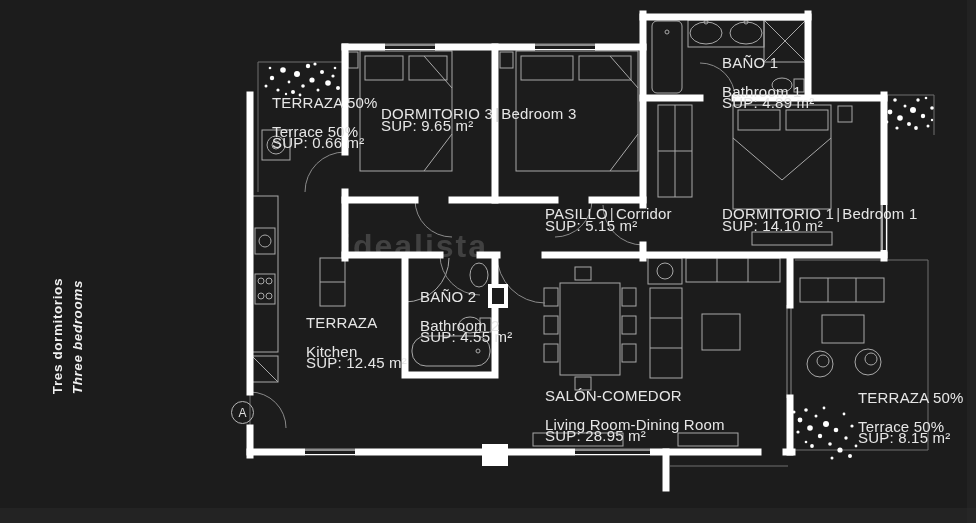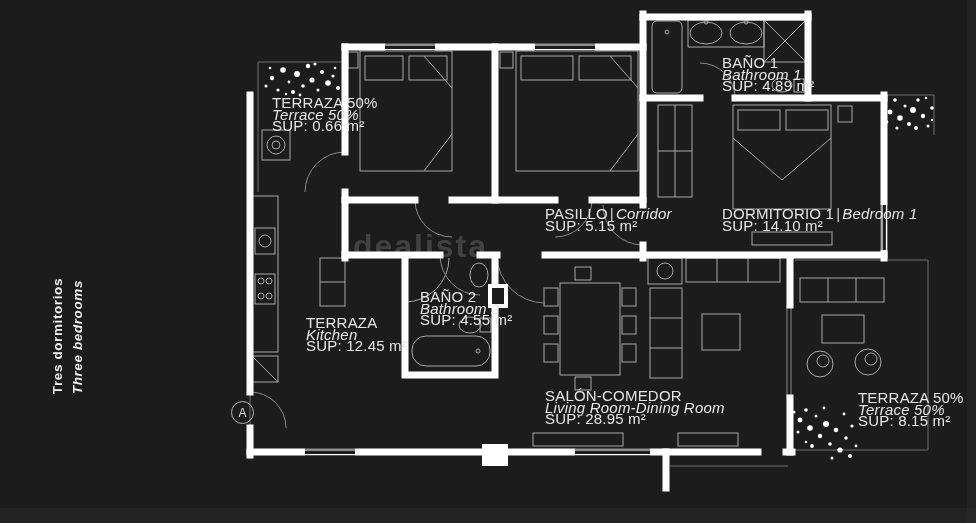--- a/index.html
+++ b/index.html
@@ -12,21 +12,21 @@
     position:absolute;left:342px;top:222px;z-index:1;
     font-size:32px;font-weight:700;letter-spacing:2px;
     color:#787878;opacity:.40;margin-top:6px;
   }
   svg.plan{position:absolute;left:0;top:0;z-index:2;}
   .labels{position:absolute;left:0;top:0;width:100%;height:100%;z-index:3;}
   .room-label{
     position:absolute;color:#e6e6e6;font-size:15px;line-height:11.5px;
     letter-spacing:.2px;white-space:nowrap;
   }
-  .room-label .en{font-style:italic;}
+  .room-label .en{margin-top:17px;}
   .room-label .sep{padding:0 2px;color:#cfcfcf;}
   .vtitle{
     position:absolute;left:50px;top:244px;height:150px;z-index:3;
     display:flex;flex-direction:row;gap:5px;align-items:flex-end;
   }
   .vtitle span{
     writing-mode:vertical-rl;transform:rotate(180deg);
     color:#f0f0f0;font-size:13.5px;font-weight:700;letter-spacing:.6px;
   }
   .vtitle .en{font-style:italic;}
@@ -272,20 +272,24 @@
   </svg>
 
   <div class="labels">
 
     <div class="room-label" style="left:272px;top:97px">
       <div>TERRAZA 50%</div>
       <div class="en">Terrace 50%</div>
       <div>SUP: 0.66 m²</div>
     </div>
 
+    <div class="room-label" style="left:381px;top:108px">
+      <div><span>DORMITORIO 3</span><span class="sep">|</span><span class="en">Bedroom 3</span></div>
+      <div>SUP: 9.65 m²</div>
+    </div>
 
 
     <div class="room-label" style="left:722px;top:57px">
       <div>BAÑO 1</div>
       <div class="en">Bathroom 1</div>
       <div>SUP: 4.89 m²</div>
     </div>
 
     <div class="room-label" style="left:545px;top:208px">
       <div><span>PASILLO</span><span class="sep">|</span><span class="en">Corridor</span></div>

